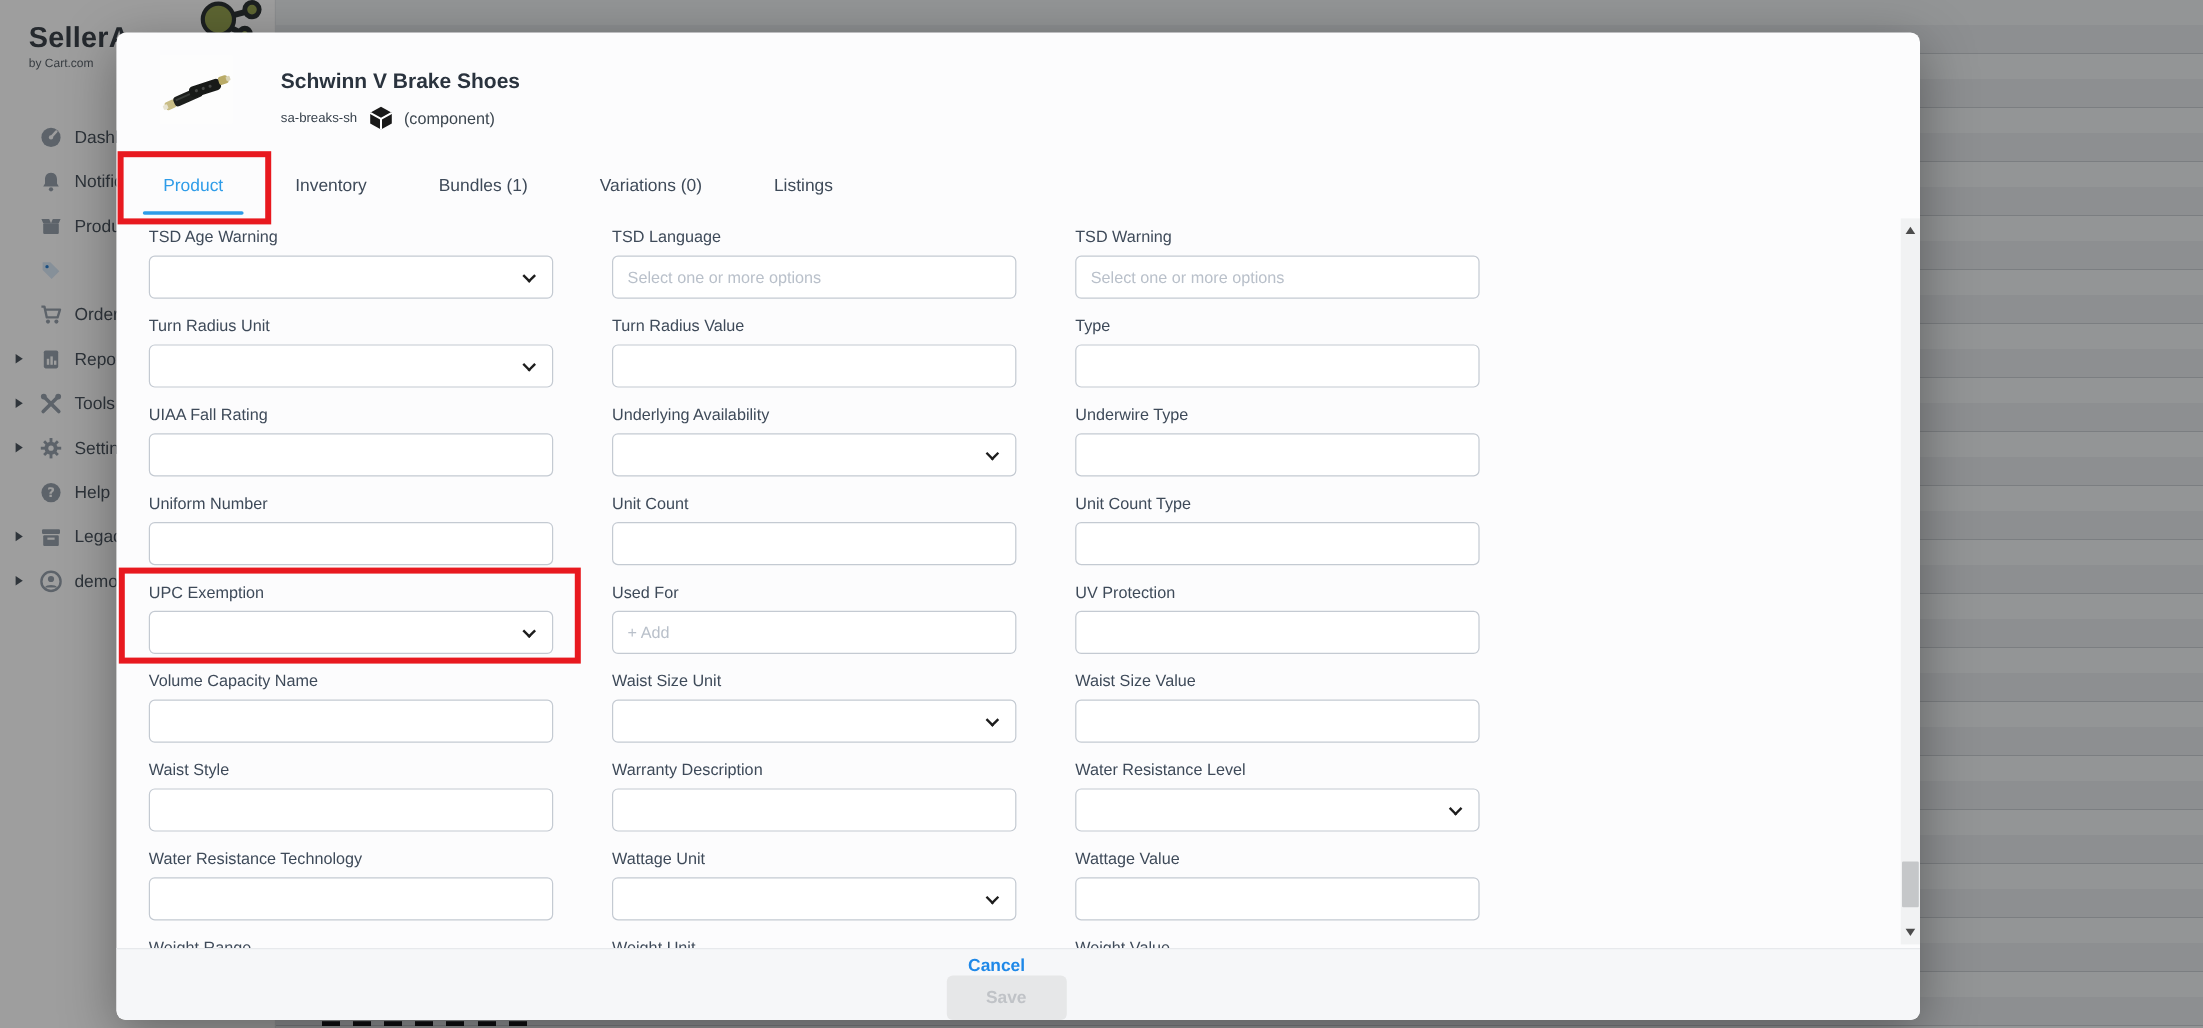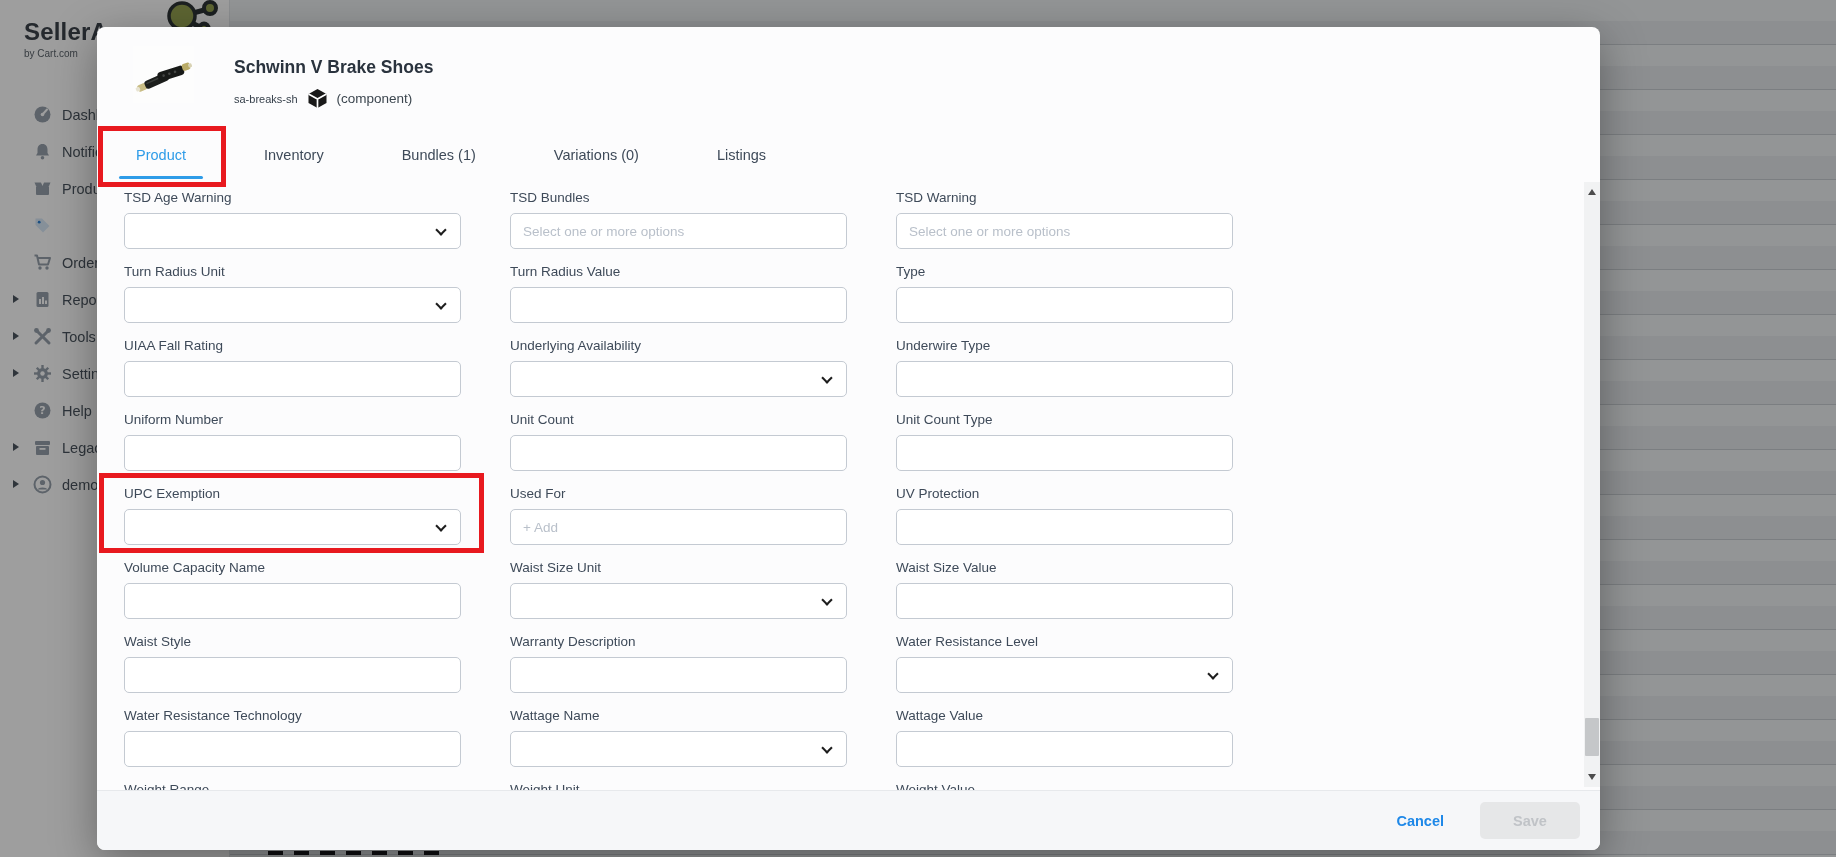--- a/index.html
+++ b/index.html
@@ -41,21 +41,21 @@
     box-shadow:0 12px 45px rgba(0,0,0,.35); }
 
   .close { position:absolute; left:1682px; top:24px; width:26px; height:26px; cursor:pointer; }
 
   .pimg { position:absolute; left:36px; top:19px; width:61px; height:57px; }
   .m-title { position:absolute; left:137px; top:30px; font-size:17.5px; font-weight:800; color:#2a333e; }
   .m-skurow { position:absolute; left:137px; top:61px; display:flex; align-items:center; gap:9px; }
   .m-sku { font-size:11px; color:#353f4a; font-weight:500; }
   .m-kind { font-size:13.5px; color:#3c464f; }
 
-  .tabs { position:absolute; left:22px; top:108px; height:40px; display:flex;gap:18px; }
+  .tabs { position:absolute; left:22px; top:108px; height:40px; display:flex; }
   .tab { position:relative; height:40px; display:flex; align-items:center; padding:0 17px;
     margin-right:26px; font-size:14.5px; font-weight:500; color:#3e4a59; cursor:pointer; }
   .tab.active { color:#2e9ce8; }
   .tab.active::after { content:""; position:absolute; left:0; right:0; bottom:-4px;
     height:3px; background:#2e9ce8; border-radius:2px; }
 
   .form { position:absolute; left:27px; top:163px; display:grid;
     grid-template-columns:337px 337px 337px; column-gap:49px; row-gap:15px; }
   .field { height:59px; }
   .flabel { display:block; font-size:13.5px; color:#3e4a59; height:18px; margin-bottom:5px; }
@@ -68,21 +68,21 @@
 
   
   .sb { position:absolute; right:0; top:155px; width:16px; height:605px; background:#f1f2f3; }
   .sb-up, .sb-down { position:absolute; left:4px; width:0; height:0;
     border-left:4.5px solid transparent; border-right:4.5px solid transparent; }
   .sb-up { top:7px; border-bottom:6px solid #4c4c4c; }
   .sb-down { bottom:7px; border-top:6px solid #4c4c4c; }
   .sb-thumb { position:absolute; left:1px; top:536px; width:14px; height:38px; background:#c5c7c9; border-radius:1px; }
 
   .m-footer { position:absolute; left:0; bottom:0; width:100%; height:60px;
-    background:#f6f7f9; border-top:1px solid #e7e9ec; display:flex; align-items:center; justify-content:flex-end; }
+    background:#f6f7f9; border-top:1px solid #e7e9ec; display:flex; align-items:center; justify-content:flex-end;flex-direction:column; }
   .btn-cancel { color:#1e88e8; font-size:14.5px; font-weight:700; margin-right:36px; cursor:pointer; }
   .btn-save { width:100px; height:37px; background:#e6e7e8; color:#c0c3c7; font-size:14.5px;
     font-weight:700; border:none; border-radius:5px; margin-right:20px;text-align:center; }
 
   
   .anno { position:absolute; border:5px solid #e8191f; background:transparent; z-index:4; }
   .anno-tab { left:98px; top:126px; width:128px; height:61px; }
   .anno-upc { left:99px; top:473px; width:385px; height:80px; }
 </style>
 </head>
@@ -271,21 +271,21 @@
 
     <div class="form">
 
       <div class="field">
         <label class="flabel">TSD Age Warning</label>
         <div class="fselect">
             <span class="chev"></span>
           </div>
       </div>
       <div class="field">
-        <label class="flabel">TSD Bundles</label>
+        <label class="flabel">TSD Language</label>
         <input class="finput" type="text" placeholder="Select one or more options" style="">
       </div>
       <div class="field">
         <label class="flabel">TSD Warning</label>
         <input class="finput" type="text" placeholder="Select one or more options" style="">
       </div>
 
       <div class="field">
         <label class="flabel">Turn Radius Unit</label>
         <div class="fselect">
@@ -372,21 +372,21 @@
         <div class="fselect">
             <span class="chev"></span>
           </div>
       </div>
 
       <div class="field">
         <label class="flabel">Water Resistance Technology</label>
         <input class="finput" type="text" style="">
       </div>
       <div class="field">
-        <label class="flabel">Wattage Name</label>
+        <label class="flabel">Wattage Unit</label>
         <div class="fselect">
             <span class="chev"></span>
           </div>
       </div>
       <div class="field">
         <label class="flabel">Wattage Value</label>
         <input class="finput" type="text" style="">
       </div>
 
       <div class="field">

